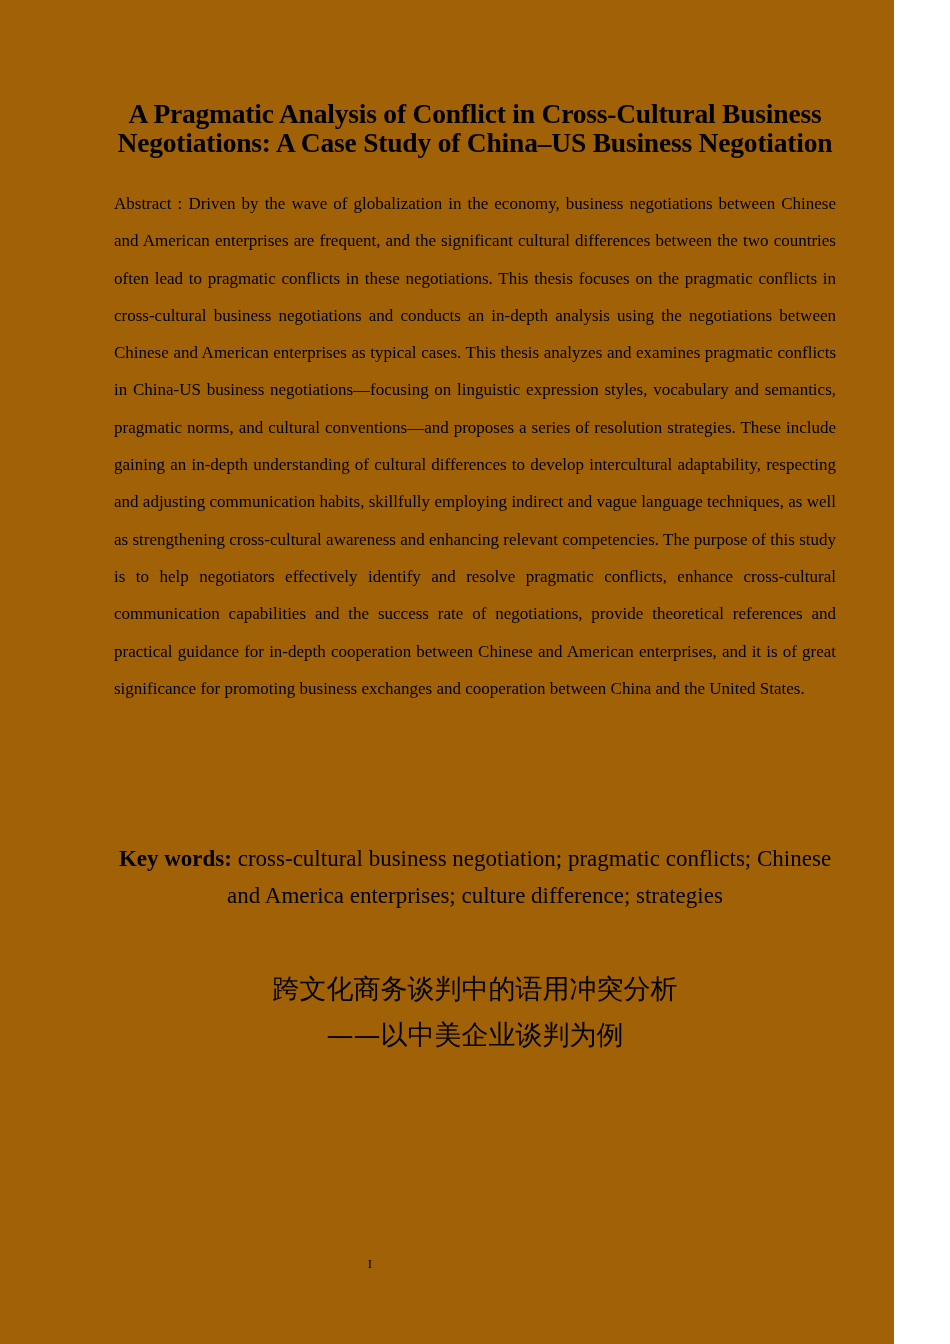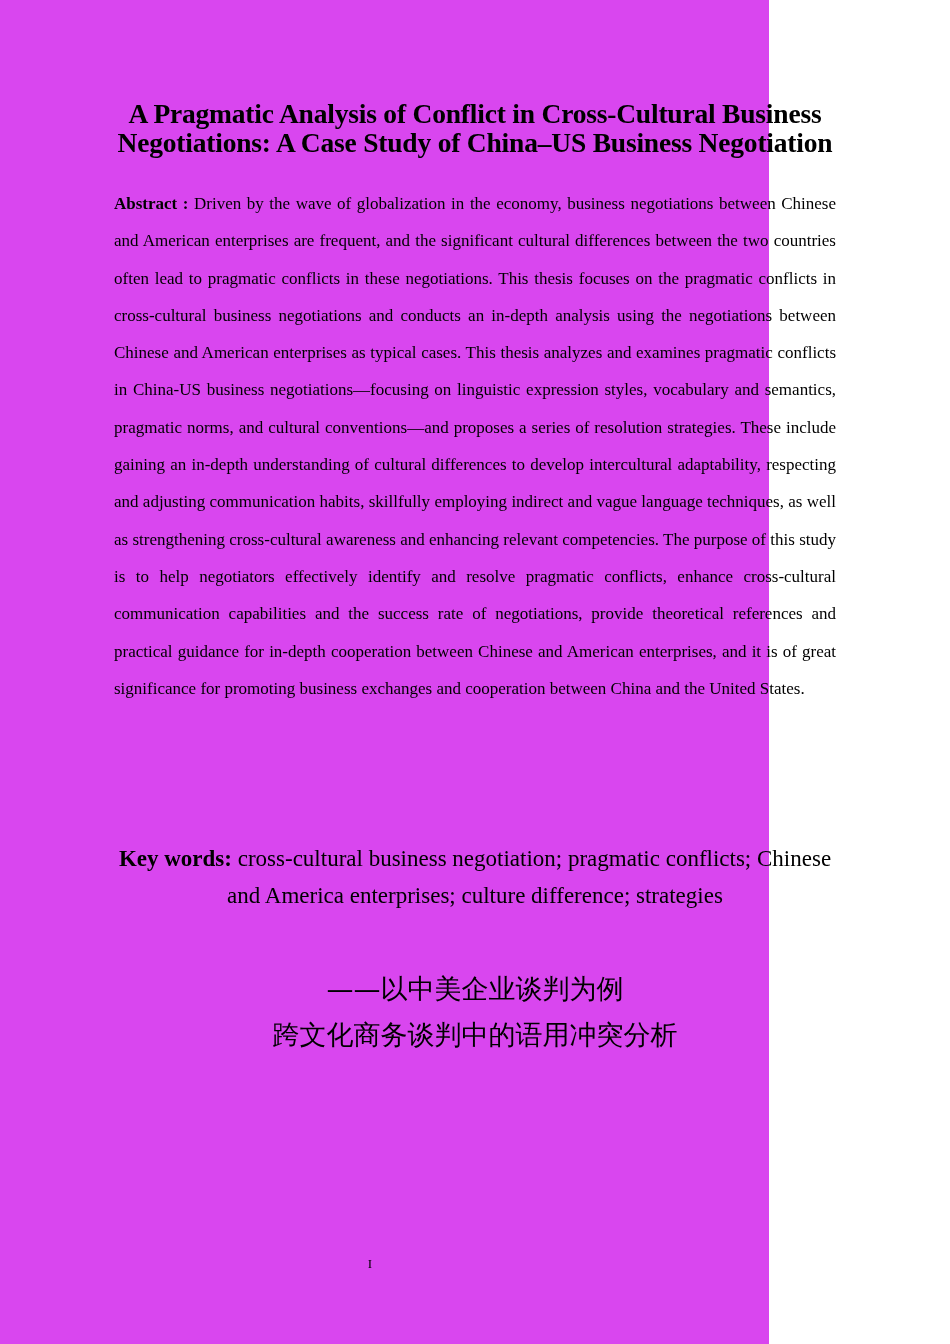--- a/index.html
+++ b/index.html
@@ -11,23 +11,23 @@
       width: 950px;
       height: 1344px;
       position: relative;
       overflow: hidden;
       font-family: "Liberation Serif", "DejaVu Serif", serif;
       color: #000;
     }
     .page {
       position: absolute;
       left: 0; top: 0;
-      width: 769px;
+      width: 894px;
       height: 1344px;
-      background: #d946ef;
+      background: #a16207;
     }
     .en-title {
       position: absolute;
       left: 108px;
       width: 734px;
       top: 99px;
       text-align: center;
       font-weight: bold;
       font-size: 27.5px;
       line-height: 29px;
@@ -37,21 +37,21 @@
       position: absolute;
       left: 114px;
       width: 722px;
       top: 185px;
       font-size: 17px;
       line-height: 37.3px;
       text-align: justify;
       text-align-last: left;
     }
     .abstract .label {
-      font-weight: bold;
+      font-weight: normal;
     }
     .keywords {
       position: absolute;
       left: 114px;
       width: 722px;
       top: 840px;
       font-size: 23px;
       line-height: 37.3px;
       text-align: center;
     }
@@ -101,20 +101,20 @@
 
 <div class="page">
 
   <div class="en-title">A Pragmatic Analysis of Conflict in Cross-Cultural Business Negotiations: A Case Study of China–US Business Negotiation</div>
 
   <div class="abstract"><span class="label">Abstract&nbsp;:&nbsp;</span><span>Driven by the wave of globalization in the economy, business negotiations between Chinese and American enterprises are frequent, and the significant cultural differences between the two countries often lead to pragmatic conflicts in these negotiations. This thesis focuses on the pragmatic conflicts in cross-cultural business negotiations and conducts an in-depth analysis using the negotiations between Chinese and American enterprises as typical cases. This thesis analyzes and examines pragmatic conflicts in China-US business negotiations—focusing on linguistic expression styles, vocabulary and semantics, pragmatic norms, and cultural conventions—and proposes a series of resolution strategies. These include gaining an in-depth understanding of cultural differences to develop intercultural adaptability, respecting and adjusting communication habits, skillfully employing indirect and vague language techniques, as well as strengthening cross-cultural awareness and enhancing relevant competencies. The purpose of this study is to help negotiators effectively identify and resolve pragmatic conflicts, enhance cross-cultural communication capabilities and the success rate of negotiations, provide theoretical references and practical guidance for in-depth cooperation between Chinese and American enterprises, and it is of great significance for promoting business exchanges and cooperation between China and the United States.</span></div>
 
   <div class="keywords"><span class="label">Key words:</span><span> cross-cultural business negotiation; pragmatic conflicts; Chinese and America enterprises; culture difference; strategies</span></div>
 
   <div class="cn-title">
+    <div>跨文化商务谈判中的语用冲突分析</div>
     <div>——以中美企业谈判为例</div>
-    <div>跨文化商务谈判中的语用冲突分析</div>
   </div>
 
 
   <div class="page-number">I</div>
 
 </div>
 
 </body></html>

